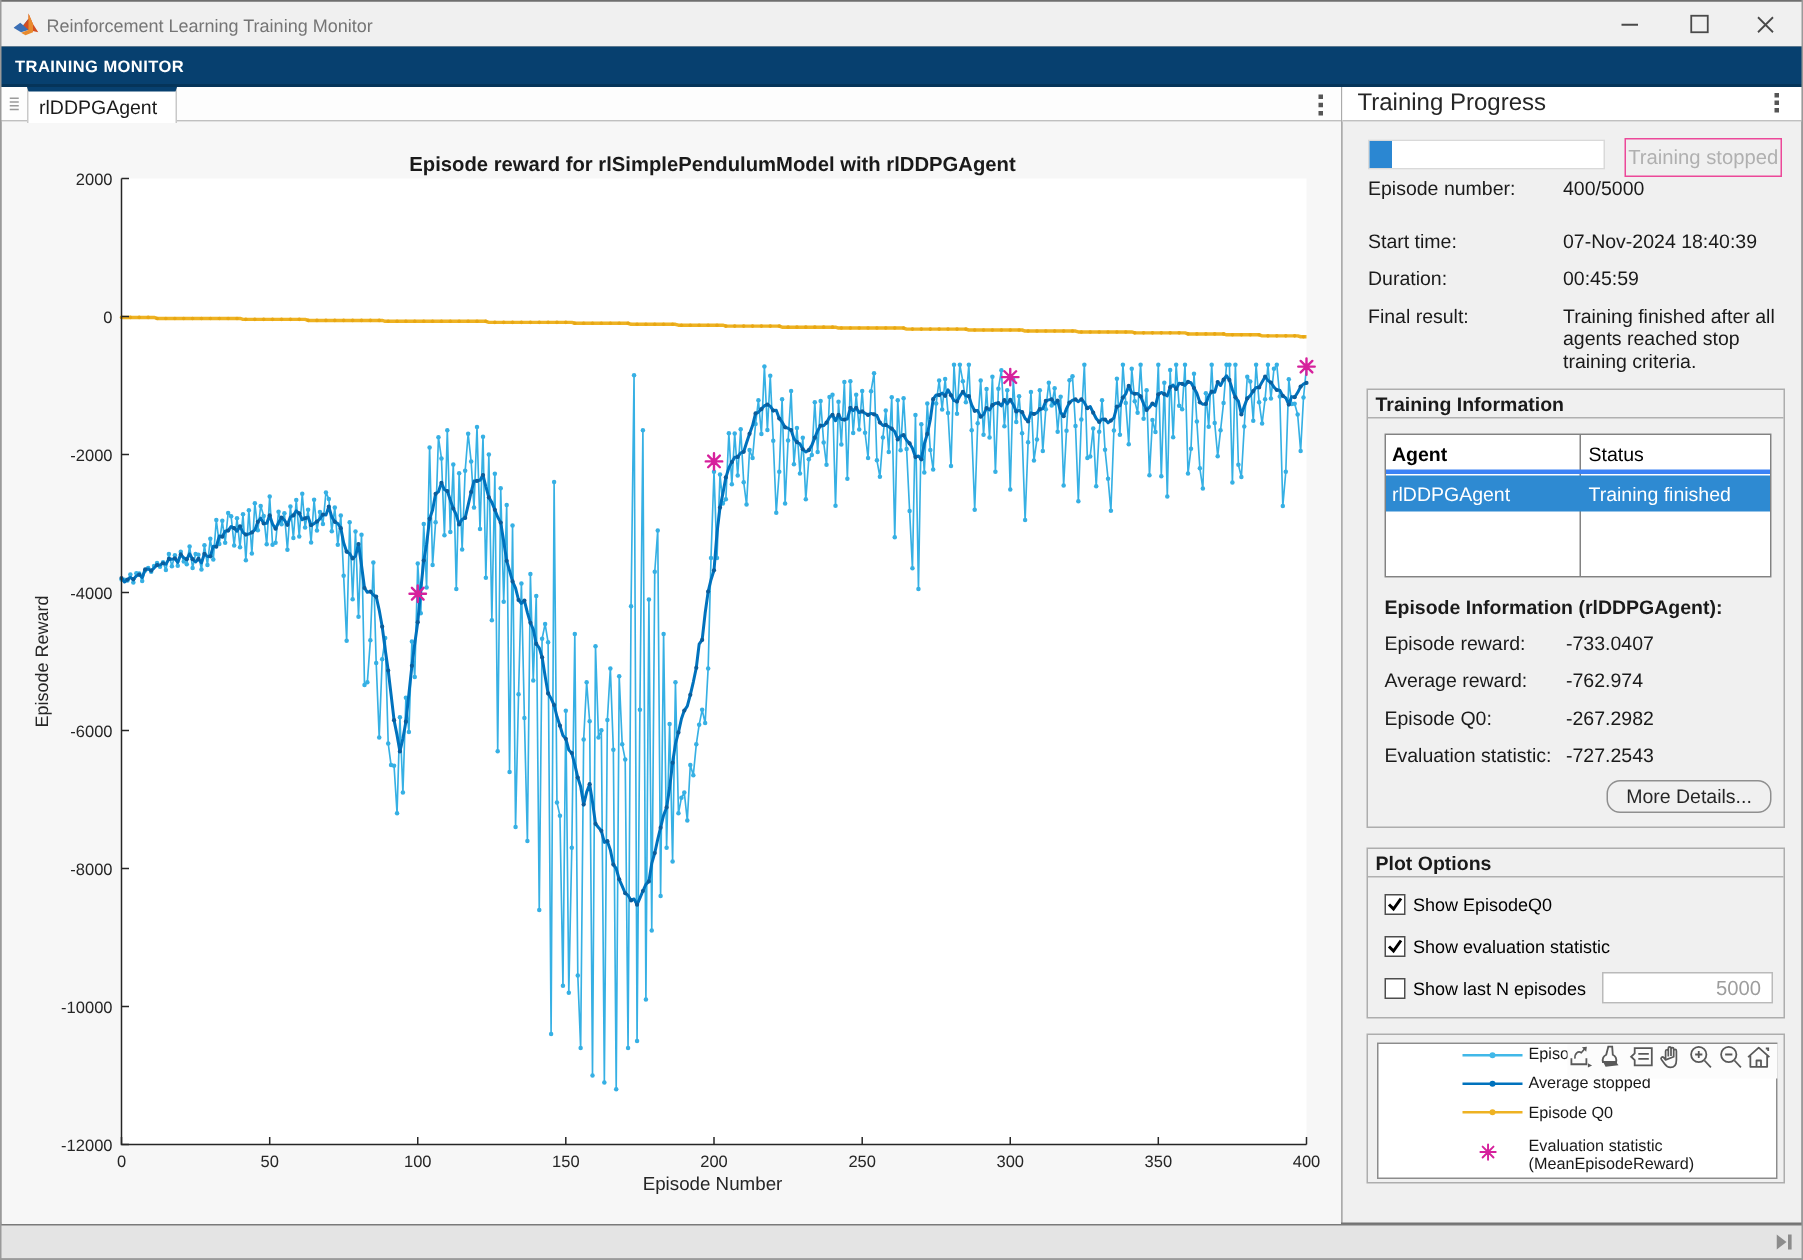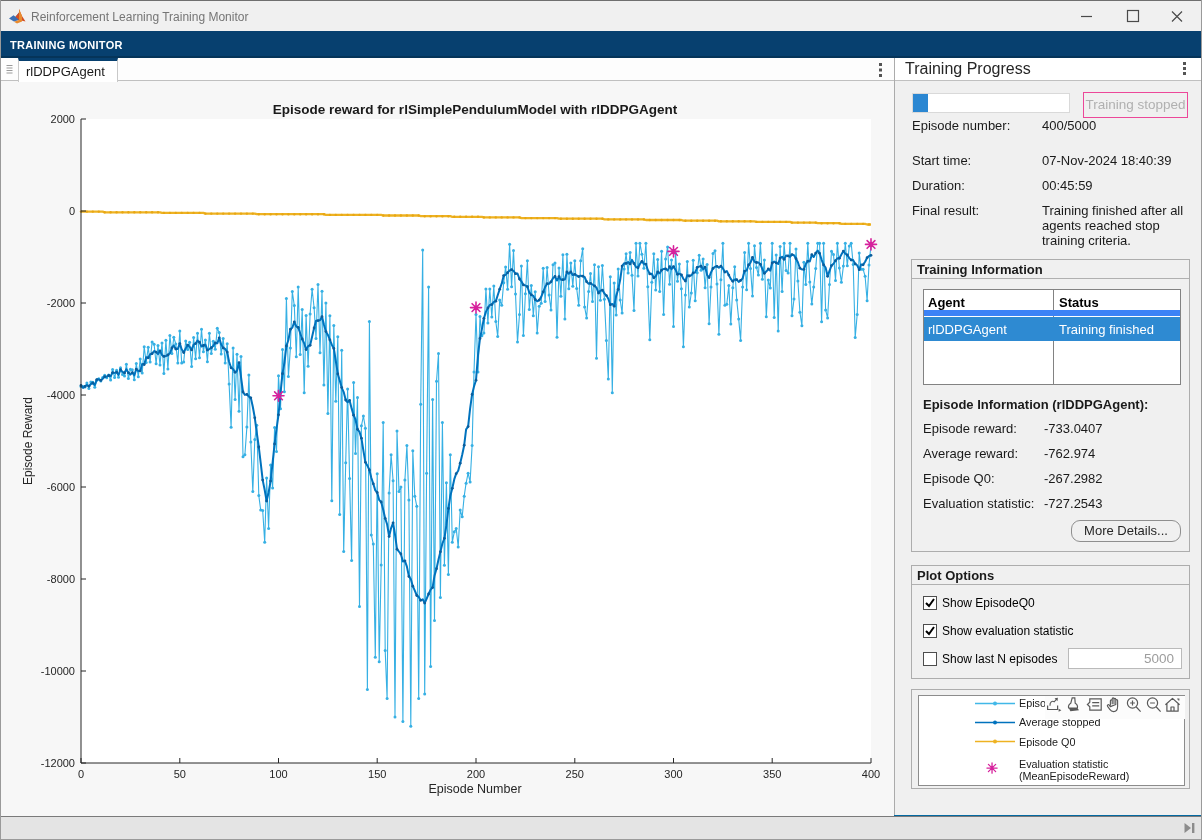--- a/index.html
+++ b/index.html
@@ -1,17 +1,17 @@
 <!DOCTYPE html>
 <html><head><meta charset="utf-8"><title>Reinforcement Learning Training Monitor</title>
 <style>
 * { margin:0; padding:0; box-sizing:border-box; }
 html,body { width:1202px; height:840px; overflow:hidden; }
 body { font-family:"Liberation Sans", sans-serif; background:#fff; position:relative; }
-#win { position:absolute; left:0; top:0; width:1202px; height:840px; background:#0369a1; }
+#win { position:absolute; left:0; top:0; width:1202px; height:840px; background:#737373; }
 .edge { position:absolute; background:#9a9a9a; z-index:99; }
 #edgeT { left:0; top:0; width:1202px; height:1px; background:#6f6f6f; }
 #edgeL { left:0; top:0; width:1px; height:840px; }
 #edgeR { left:1201px; top:0; width:1px; height:840px; }
 #edgeB { left:0; top:839px; width:1202px; height:1px; }
 
 #titlebar { position:absolute; left:0px; top:1px; width:1202px; height:30px; background:#f0f0f0; }
 #titlebar .ttl { position:absolute; left:31px; top:9px; font-size:12px; color:#757575; }
 #logo { position:absolute; left:9px; top:7px; }
 .winbtn { position:absolute; top:0; width:44px; height:30px; }
@@ -45,21 +45,21 @@
 .row { position:absolute; left:17px; font-size:13px; color:#1a1a1a; }
 .rlabel { display:inline-block; }
 .rvalue { position:absolute; left:130px; top:0; width:160px; }
 
 .gpanel { position:absolute; left:16px; width:279px; border:1px solid #adadad; background:#f0f0f0; }
 .gtitlebar { position:absolute; left:0; top:0; width:100%; height:19px; border-bottom:1px solid #b0b0b0; }
 .gtitle { position:absolute; left:5px; top:2px; font-size:13px; font-weight:bold; color:#1a1a1a; }
 
 #tinfo { top:201px; height:293px; }
 #ttable { position:absolute; left:11px; top:29px; width:258px; height:96px; background:#fff; border:1px solid #828282; font-size:13px; }
-#ttable .hrow { position:absolute; left:0; top:0; width:100%; height:26px; border-bottom:6px solid #3b82f6; }
+#ttable .hrow { position:absolute; left:0; top:0; width:100%; height:26px; border-bottom:3px solid #3b82f6; }
 #ttable .hrow .c1, #ttable .srow .c1 { position:absolute; left:4px; top:5px; }
 #ttable .hrow .c2, #ttable .srow .c2 { position:absolute; left:135px; top:5px; }
 #ttable .vline { position:absolute; left:129px; top:0; width:1px; height:100%; background:#828282; }
 #ttable .hrow .cell { font-weight:bold; }
 #ttable .srow { position:absolute; left:0; top:27px; width:100%; height:24px; background:#2e8ad2; color:#fff; }
 #epinfo-title { position:absolute; left:11px; top:137px; font-size:13px; font-weight:bold; color:#1a1a1a; }
 .erow { position:absolute; left:11px; font-size:13px; color:#1a1a1a; width:260px; }
 .erow .rvalue { left:121px; }
 #morebtn { position:absolute; left:159px; top:260px; width:110px; height:22px; border:1px solid #8f8f8f;
   border-radius:9px; font-size:13px; color:#262626; text-align:center; line-height:20px; background:#f0f0f0; }
@@ -908,21 +908,21 @@
 <div class="row" style="top:120px"><span class="rlabel">Duration:</span><span class="rvalue">00:45:59</span></div>
 <div class="row" style="top:145px"><span class="rlabel">Final result:</span><span class="rvalue">Training finished after all agents reached stop training criteria.</span></div>
 <div class="gpanel" id="tinfo">
         <div class="gtitlebar">
           <div class="gtitle">Training Information</div>
         </div>
 <div id="ttable">
           <div class="vline"></div>
           <div class="hrow">
             <span class="c1 cell" style="font-weight:bold">Agent</span>
-            <span class="c2 cell" style="font-weight:bold">Status</span>
+            <span class="c2 cell" style="font-weight:normal">Status</span>
           </div>
 <div class="srow">
             <span class="c1">rlDDPGAgent</span>
             <span class="c2">Training finished</span>
           </div>
         </div>
 <div id="epinfo-title">Episode Information (rlDDPGAgent):</div>
 <div class="erow" style="top:161px"><span>Episode reward:</span><span class="rvalue">-733.0407</span></div>
 <div class="erow" style="top:186px"><span>Average reward:</span><span class="rvalue">-762.974</span></div>
 <div class="erow" style="top:211px"><span>Episode Q0:</span><span class="rvalue">-267.2982</span></div>

